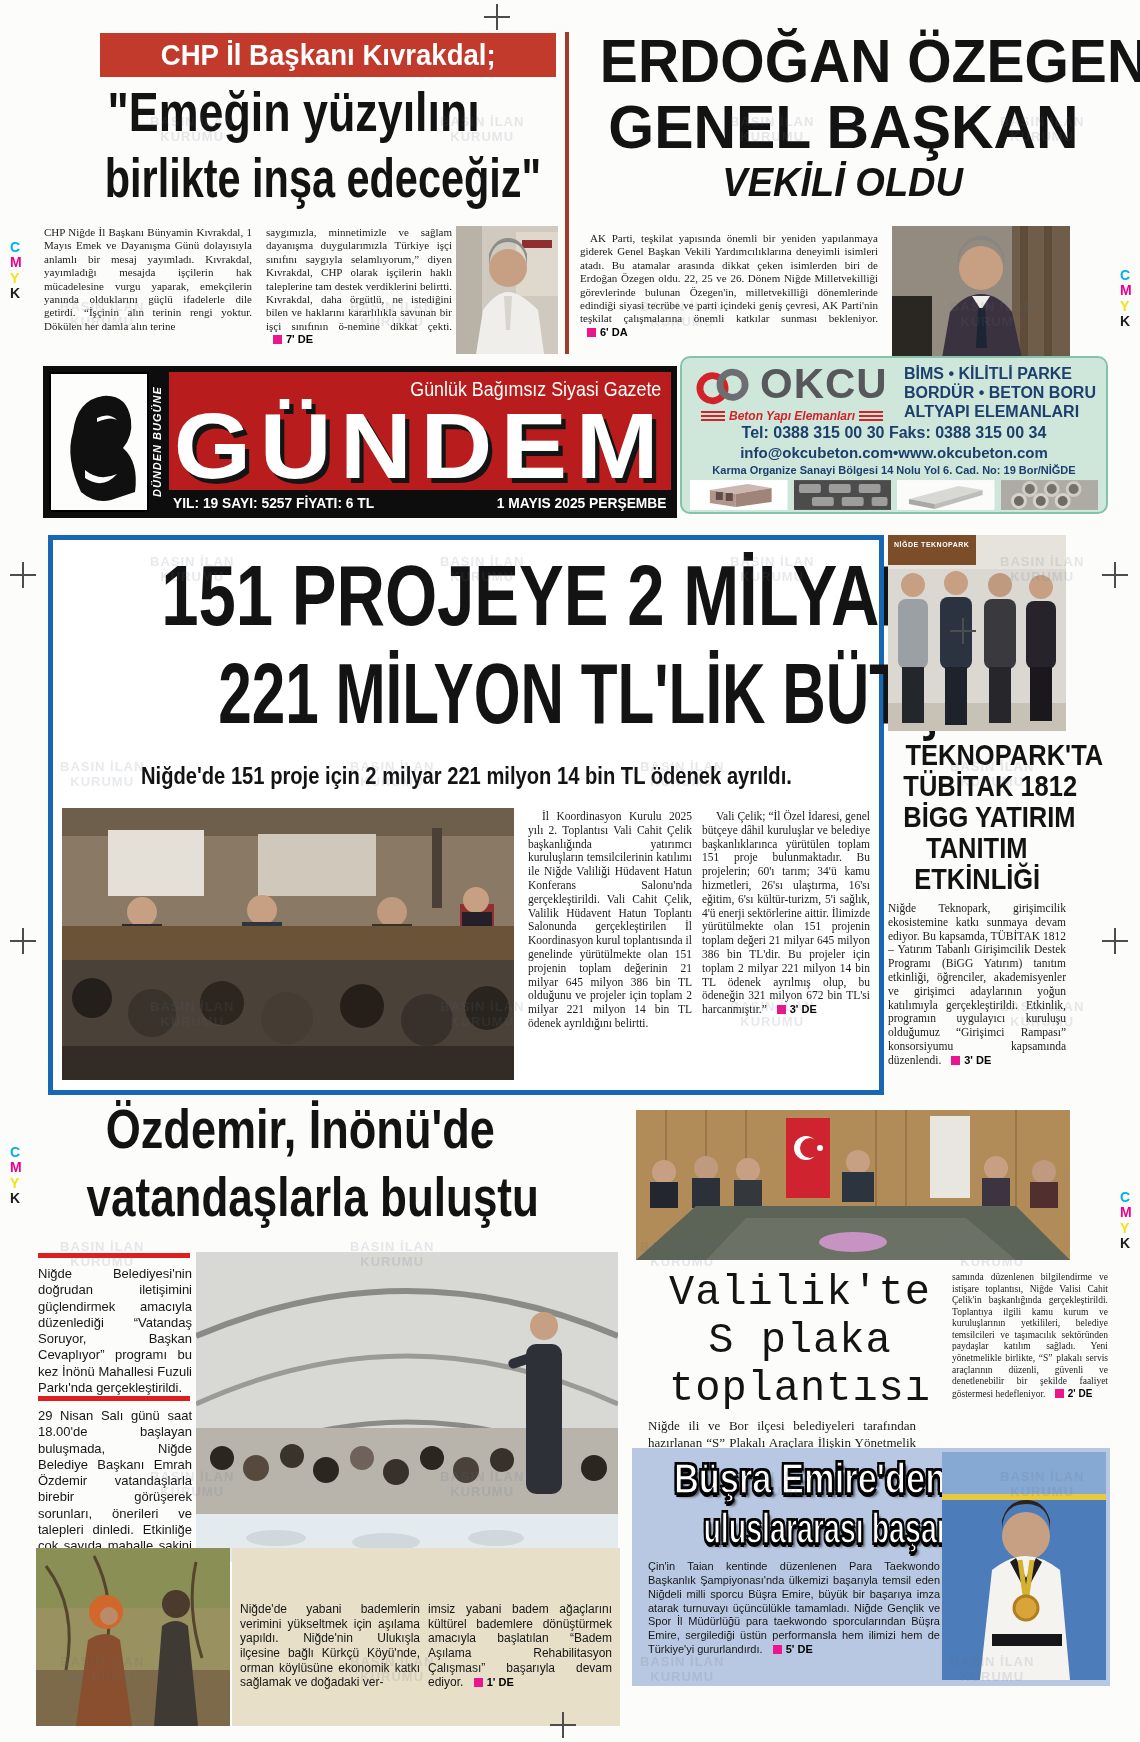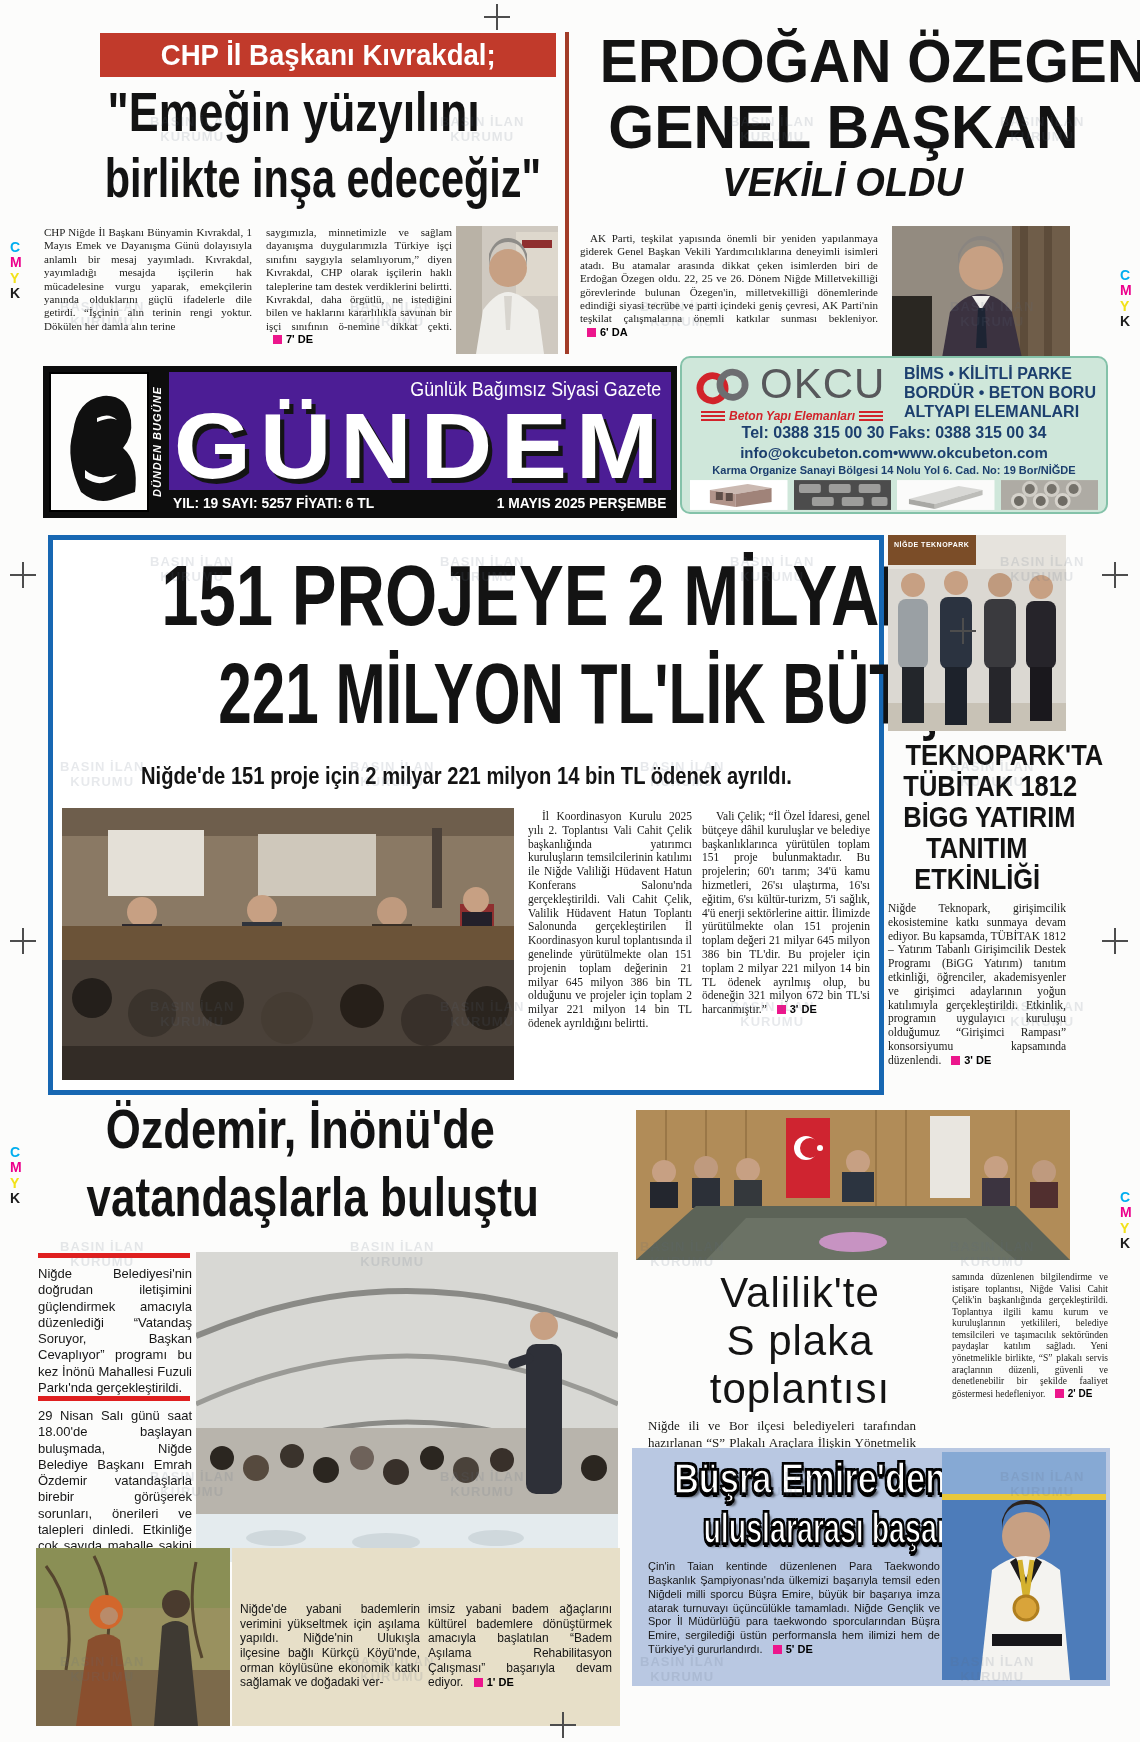--- a/index.html
+++ b/index.html
@@ -19,35 +19,35 @@
   .ph svg{display:block;width:100%;height:100%;}
   .wm{position:absolute;z-index:60;pointer-events:none;display:flex;flex-direction:column;align-items:center;
       font:700 13px/1.15 "Liberation Sans",sans-serif;color:rgba(95,108,125,0.15);letter-spacing:1px;justify-content:space-between;}
   .reg{position:absolute;width:26px;height:26px;z-index:55;}
   .reg::before{content:"";position:absolute;left:12px;top:0;width:2px;height:26px;background:#4d4d4d;}
   .reg::after{content:"";position:absolute;top:12px;left:0;height:2px;width:26px;background:#4d4d4d;}
   .cmyk{position:absolute;display:flex;flex-direction:column;font:700 14px/1.1 "Liberation Sans",sans-serif;z-index:55;}
   .cmyk .c{color:#00aeef}.cmyk .m{color:#ec008c}.cmyk .y{color:#f2e21a}.cmyk .k{color:#1c1c1c}
   
   .mast-black{background:#0d0d0d;}
-  .mast-red{background:#4c1d95;}
+  .mast-red{background:#b91c1c;}
   .gundem{font-family:"Liberation Sans",sans-serif;font-weight:700;color:#fff;
           text-shadow:4px 5px 0 #141414;letter-spacing:8px;}
   .mast-strip{color:#fff;font-family:"Liberation Sans",sans-serif;font-weight:700;font-size:15px;}
   .vert{writing-mode:vertical-rl;transform:rotate(180deg);color:#fff;font:italic 700 11px "Liberation Sans",sans-serif;
         letter-spacing:1px;text-align:center;}
   
   .okcu{background:#cfe7da;border:2px solid #84c2a9;border-radius:10px;}
   .okcu-navy{color:#1c3f6e;font-family:"Liberation Sans",sans-serif;font-weight:700;}
-  .okcu-name{color:#57585b;font-family:"Liberation Sans",sans-serif;font-weight:400;letter-spacing:1px;}
+  .okcu-name{color:#57585b;font-family:"Liberation Sans",sans-serif;font-weight:700;letter-spacing:1px;}
   .okcu-tag{color:#d2232a;font:italic 700 12px "Liberation Sans",sans-serif;}
   .tagbar{display:inline-block;width:24px;height:2px;background:#d2232a;box-shadow:0 4px 0 #d2232a,0 -4px 0 #d2232a;vertical-align:middle;}
   
   .bluebox{border:5px solid #1767b2;background:#fff;}
-  .serifhl{font-family:Liberation Sans, sans-serif;font-weight:400;color:#141414;text-align:center;line-height:1;letter-spacing:1px;}
+  .serifhl{font-family:Liberation Mono, monospace;font-weight:400;color:#141414;text-align:center;line-height:1;letter-spacing:1px;}
   .outline-white{color:#fff;-webkit-text-stroke:1.5px #000;
      text-shadow:2px 2px 0 #000,-2px 2px 0 #000,2px -2px 0 #000,-2px -2px 0 #000,0 4px 0 #000,4px 4px 3px rgba(0,0,0,.6);}
   .busrabox{background:#b9c8e2;}
   .bademBox{background:#e7dfc8;}
   .signtxt{position:absolute;color:#fff;font:700 7px/1.1 "Liberation Sans",sans-serif;letter-spacing:.5px;}
 </style>
 </head>
 <body>
 
 <div id="sheet">

